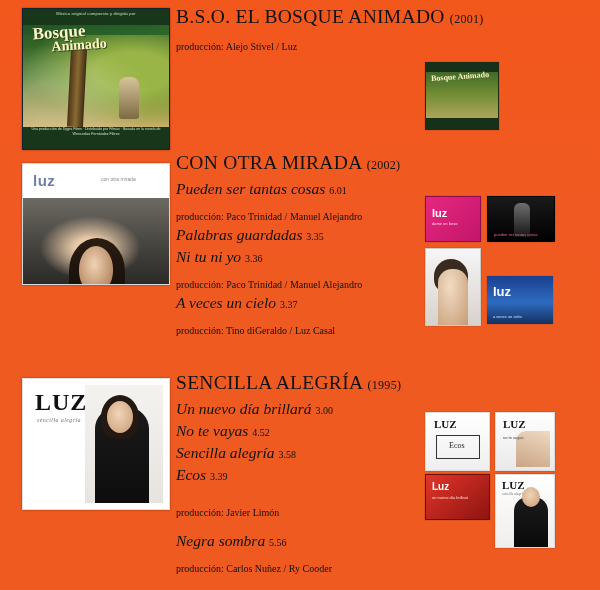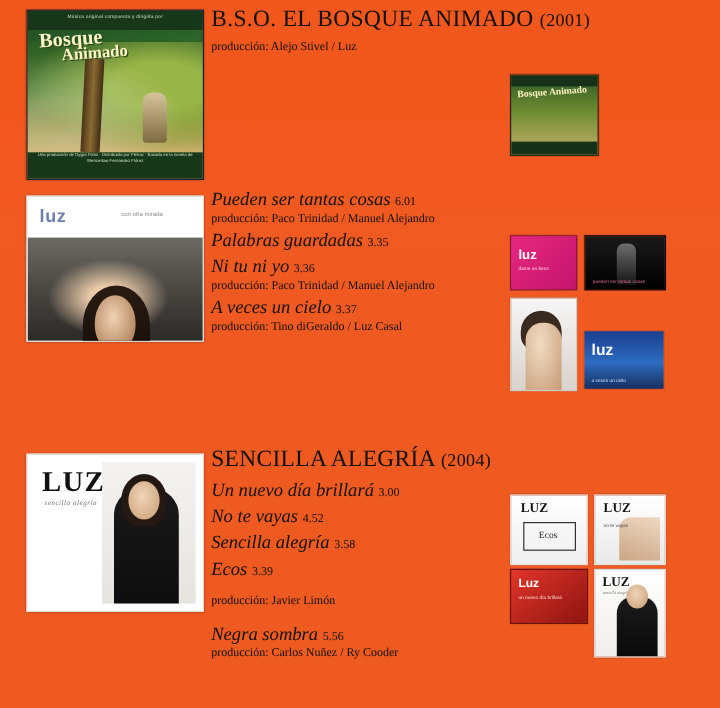--- a/index.html
+++ b/index.html
@@ -214,40 +214,40 @@
   }
   .album { position: absolute; width: 420px; }
   .album-title {
     font-family: "Liberation Serif", serif;
     font-size: 19.5px;
     color: #111;
     letter-spacing: .3px;
     white-space: nowrap;
   }
   .album-title .year {
-    font-size: 15px;
+    font-size: 12px;
   }
   .track {
     font-family: "Liberation Serif", serif;
     font-style: italic;
     font-size: 15.5px;
     color: #111;
     margin-top: 4px;
     white-space: nowrap;
   }
   .track .dur {
     font-style: normal;
     font-size: 10px;
     color: #111;
   }
   .prod {
     font-family: "Liberation Serif", serif;
     font-size: 10px;
     color: #111;
-    margin-top: 1px;
+    margin-top: 13px;
     white-space: nowrap;
   }
   .album1 { top: 6px; }
   .album2 { top: 152px; }
   .album3 { top: 372px; }
   .album1 .album-title { padding-left: 0px; }
   .album2 .album-title { padding-left: 0px; }
   .album3 .album-title { padding-left: 0px; }
   .album1 .track, .album1 .prod { padding-left: 0px; }
   .album2 .track, .album2 .prod { padding-left: 0px; }
@@ -345,20 +345,24 @@
       <div class="album-title">
         <span>B.S.O. EL BOSQUE ANIMADO</span>
         <span class="year">(2001)</span>
       </div>
       <div class="tracklist">
         <div class="prod">producción: Alejo Stivel / Luz</div>
       </div>
     </div>
 
     <div class="album album2">
+      <div class="album-title">
+        <span>CON OTRA MIRADA</span>
+        <span class="year">(2002)</span>
+      </div>
       <div class="tracklist">
 
         <div class="track">
           <span>Pueden ser tantas cosas</span>
           <span class="dur">6.01</span>
         </div>
         <div class="prod">producción: Paco Trinidad / Manuel Alejandro</div>
 
         <div class="track">
           <span>Palabras guardadas</span>
@@ -375,21 +379,21 @@
           <span>A veces un cielo</span>
           <span class="dur">3.37</span>
         </div>
         <div class="prod">producción: Tino diGeraldo / Luz Casal</div>
       </div>
     </div>
 
     <div class="album album3">
       <div class="album-title">
         <span>SENCILLA ALEGRÍA</span>
-        <span class="year">(2004)</span>
+        <span class="year">(1995)</span>
       </div>
       <div class="tracklist">
         <div class="track">
           <span>Un nuevo día brillará</span>
           <span class="dur">3.00</span>
         </div>
         <div class="track">
           <span>No te vayas</span>
           <span class="dur">4.52</span>
         </div>

